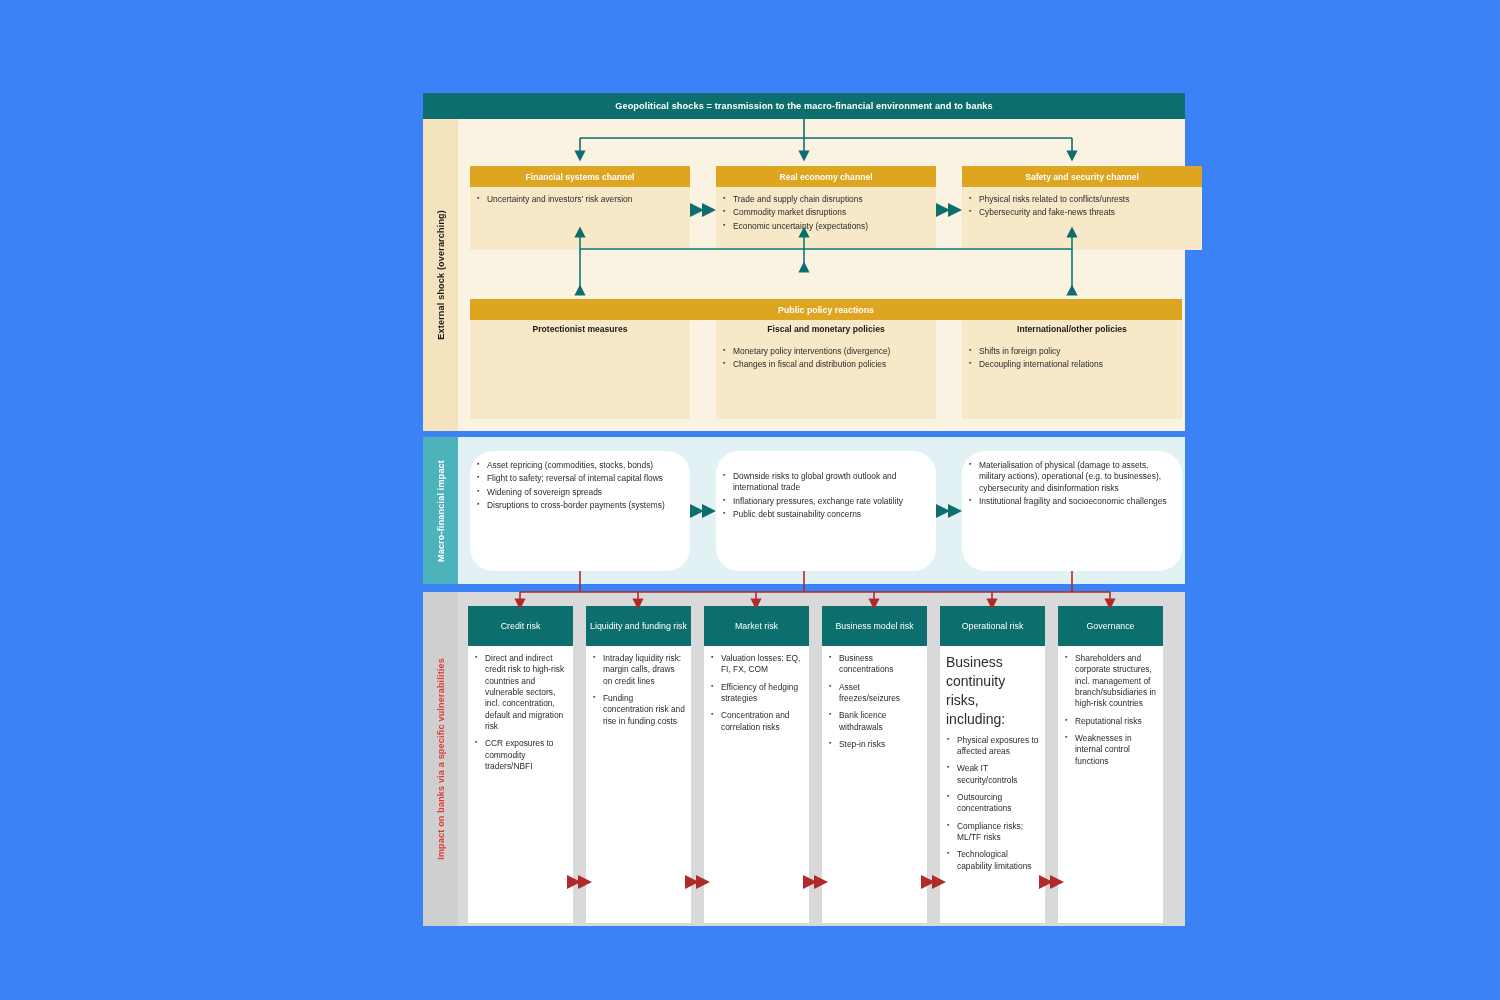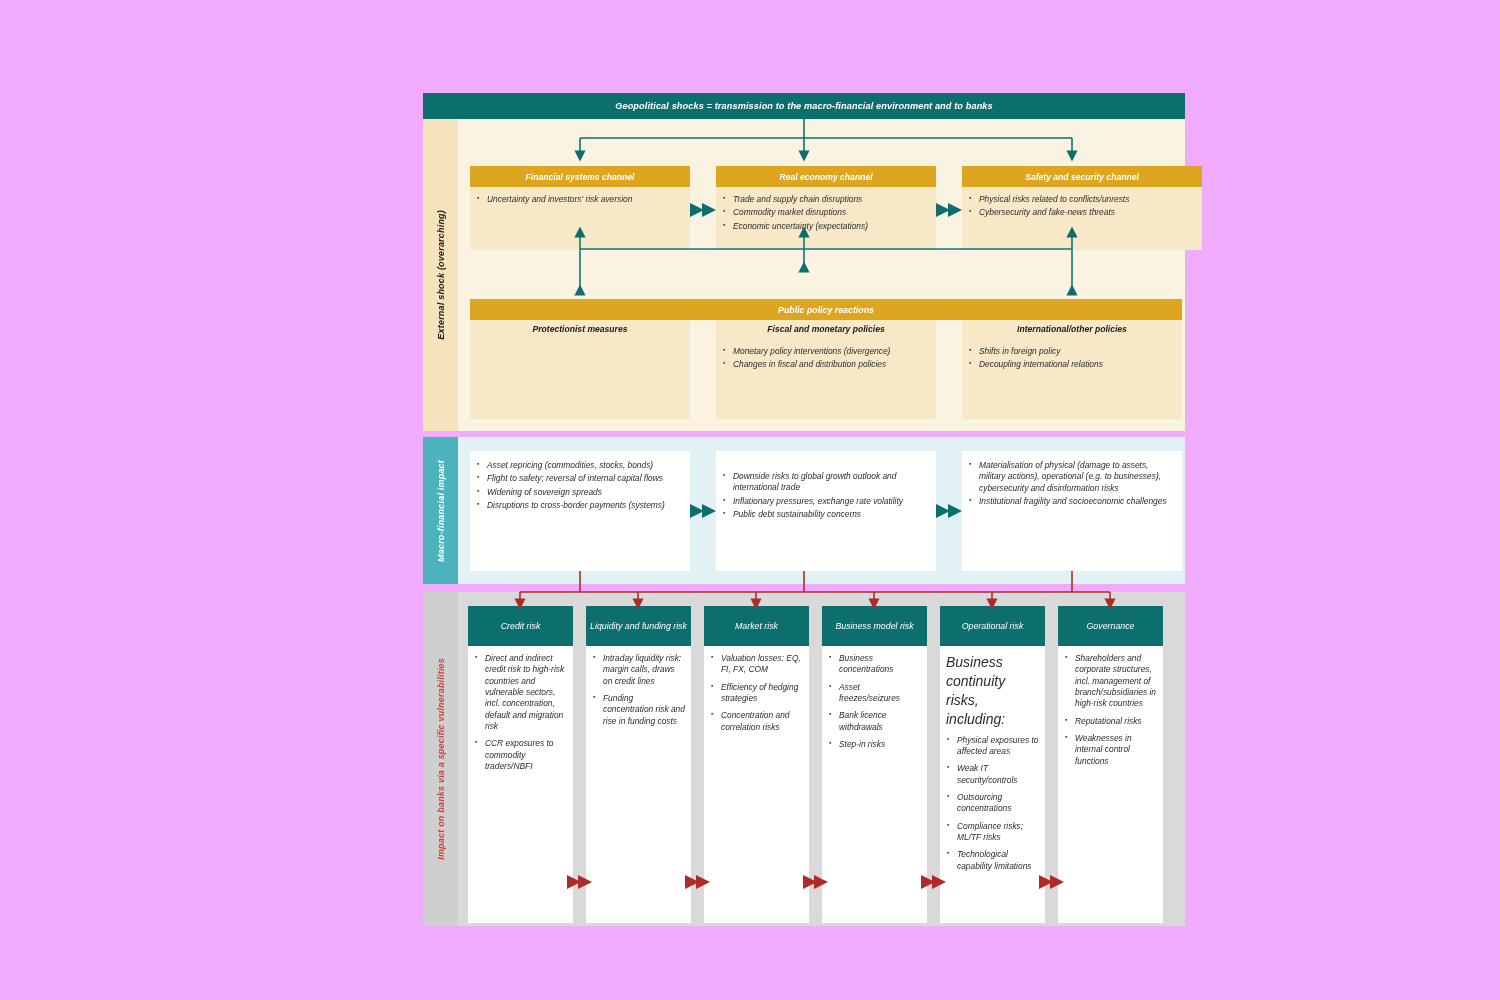--- a/index.html
+++ b/index.html
@@ -1,19 +1,19 @@
 <!DOCTYPE html>
 <html><head>
 <meta charset="utf-8">
 <style>
   * { box-sizing: border-box; margin:0; padding:0; }
   html,body { width:1500px; height:1000px; background:#ffffff;
     font-family:"Liberation Sans", sans-serif; }
 
-  #canvas { position:relative; width:1500px; height:1000px; background:#f0abfc;font-style:italic; }
+  #canvas { position:relative; width:1500px; height:1000px; background:#3b82f6; }
 
   
   #figure { position:absolute; left:423px; top:93px; width:762px; height:833px; }
 
   
   .header-bar {
     position:absolute; left:0; top:0; width:762px; height:26px;
     background:#0d6e6e; color:#ffffff;
     display:flex; align-items:center; justify-content:center;
     font-size:9.2px; font-weight:bold; letter-spacing:.1px;
@@ -45,21 +45,21 @@
     height:21px; background:#dda520; color:#ffffff;
     display:flex; align-items:center; justify-content:center;
     font-size:8.6px; font-weight:bold;
   }
   .pol-box { position:absolute; background:#f7e8c8; }
   .pol-head {
     height:18px; color:#1a1a1a;
     display:flex; align-items:center; justify-content:center;
     font-size:8.6px; font-weight:bold;
   }
-  .macro-box { position:absolute; background:#ffffff; }
+  .macro-box { position:absolute; background:#ffffff;border-radius:23px; }
   .risk-col  { position:absolute; }
   .risk-head {
     height:40px; background:#0d6e6e; color:#ffffff;
     display:flex; align-items:center; justify-content:center; text-align:center;
     font-size:8.8px; line-height:1.25; padding:0 4px;
   }
   .risk-body { background:#ffffff; height:277px; padding:7px 6px 4px 6px; }
 
   
   ul.bl { list-style:none; }

